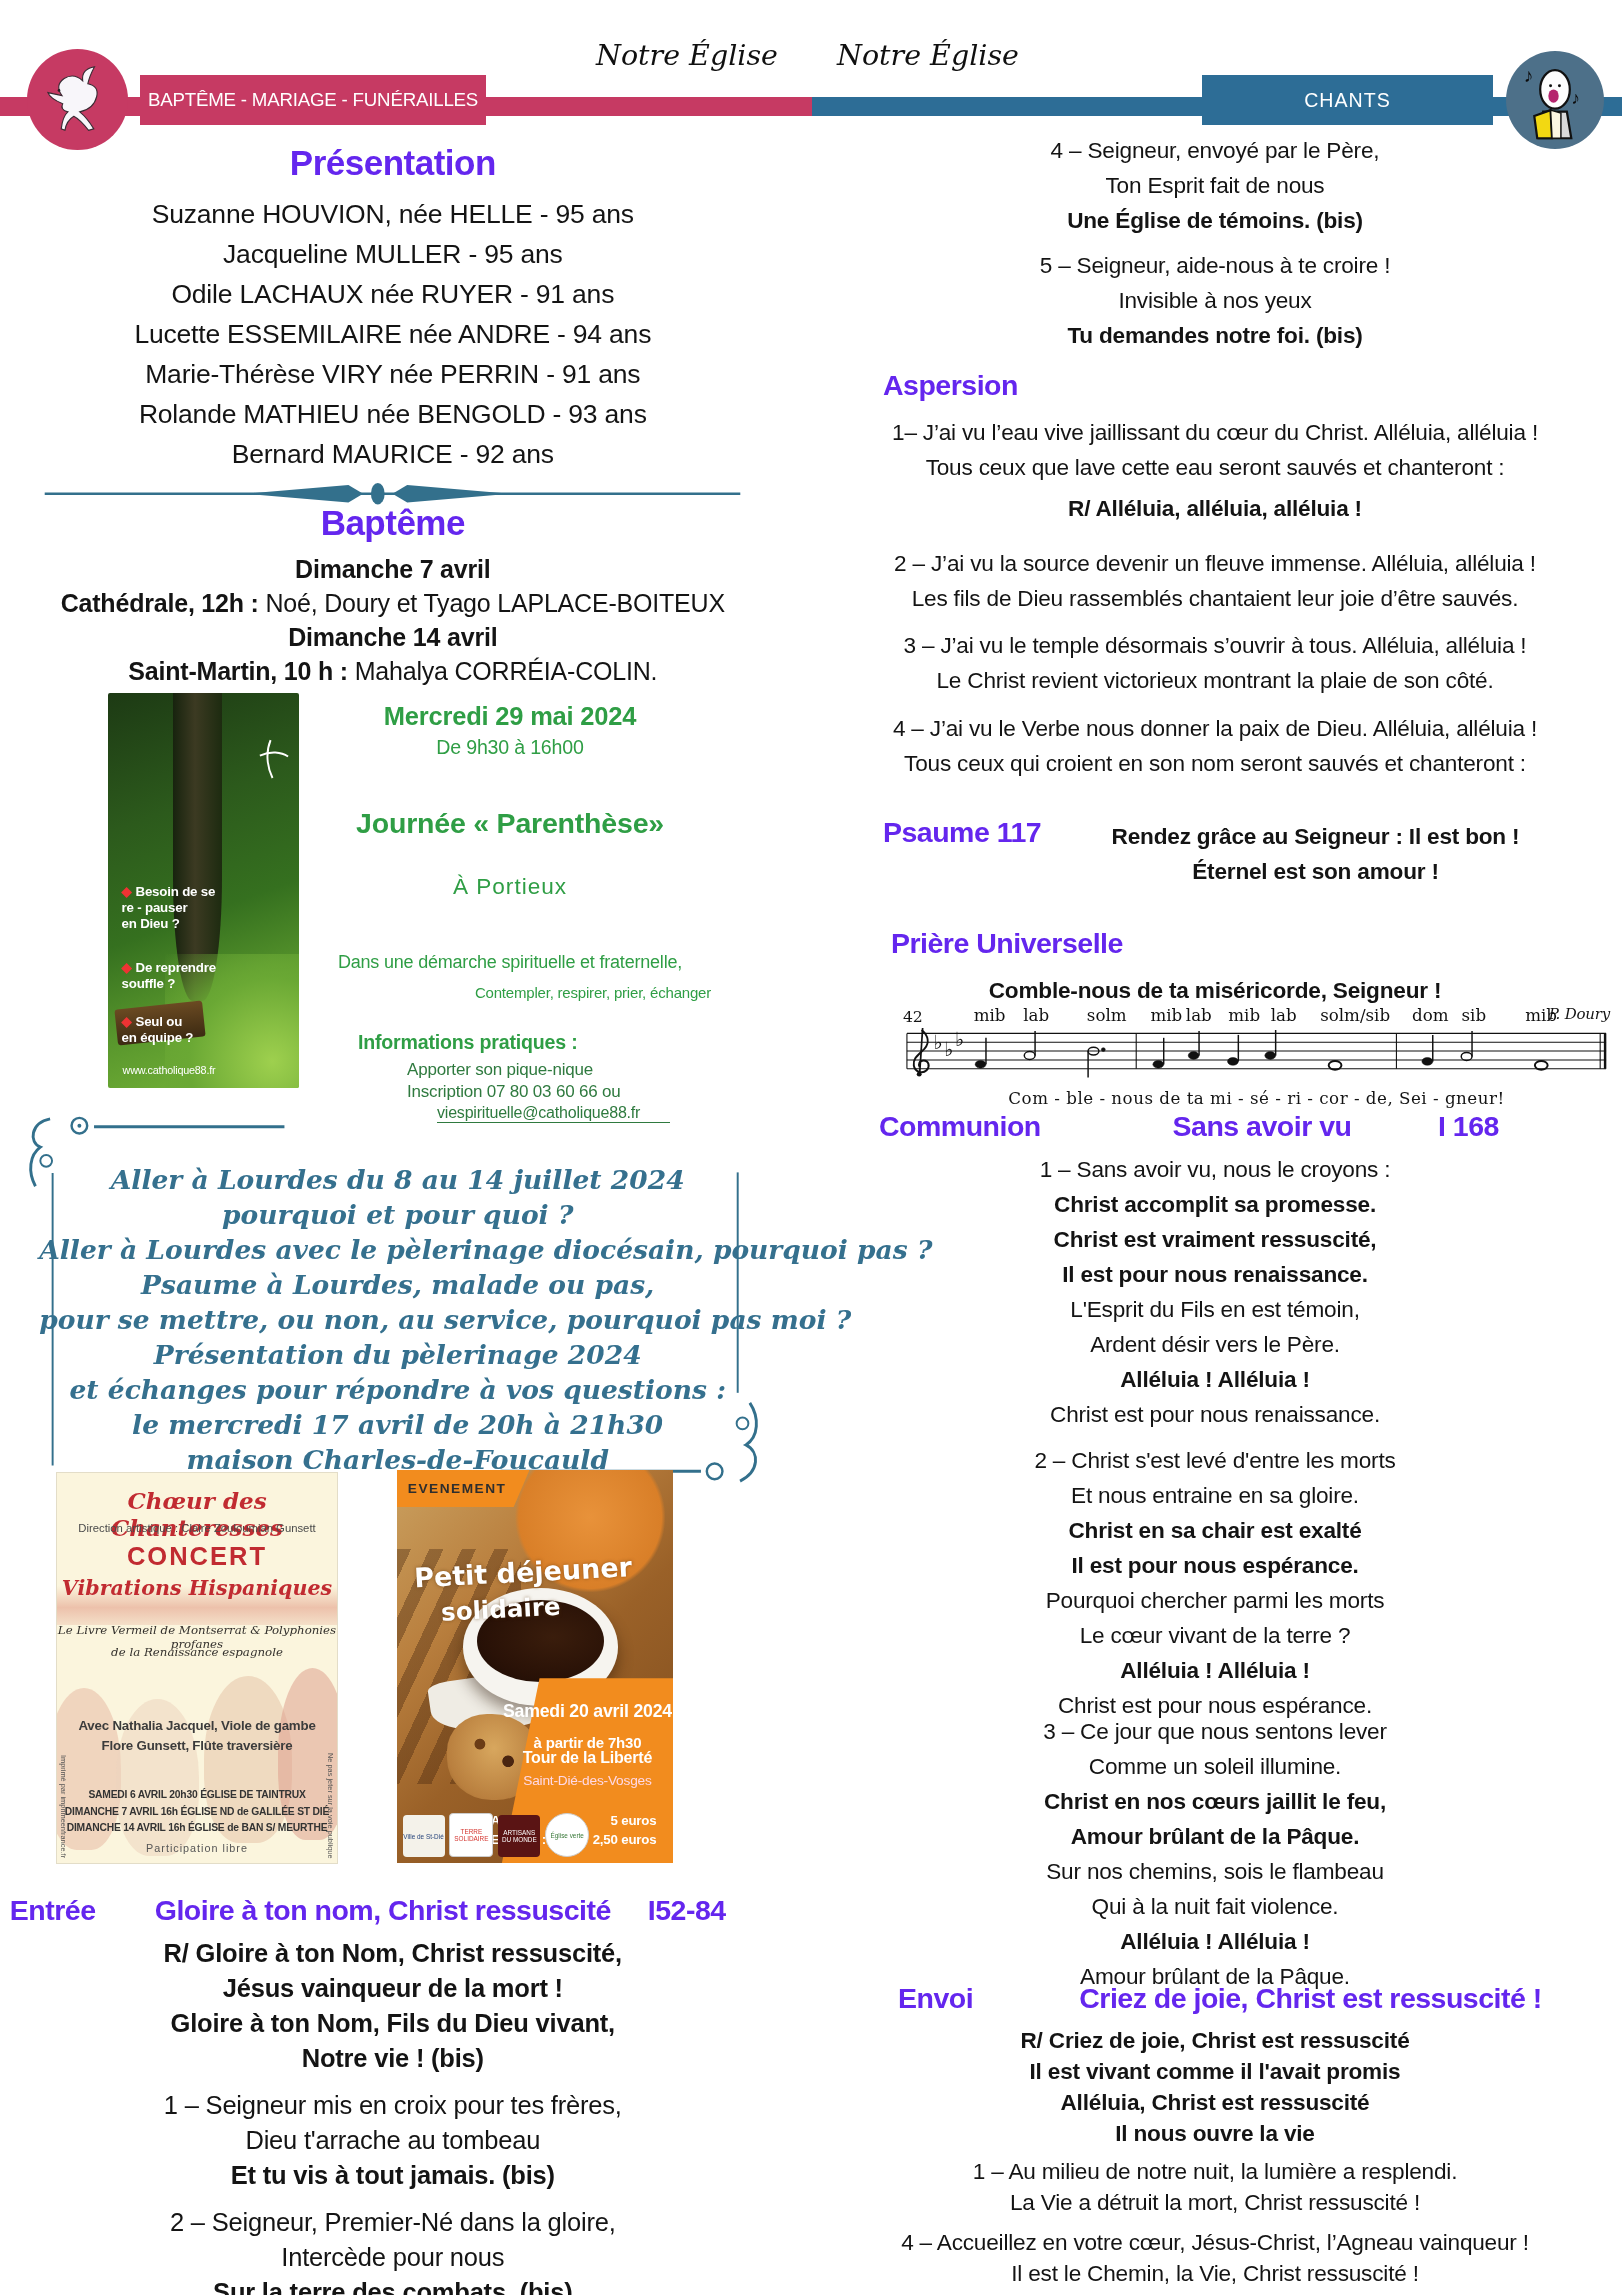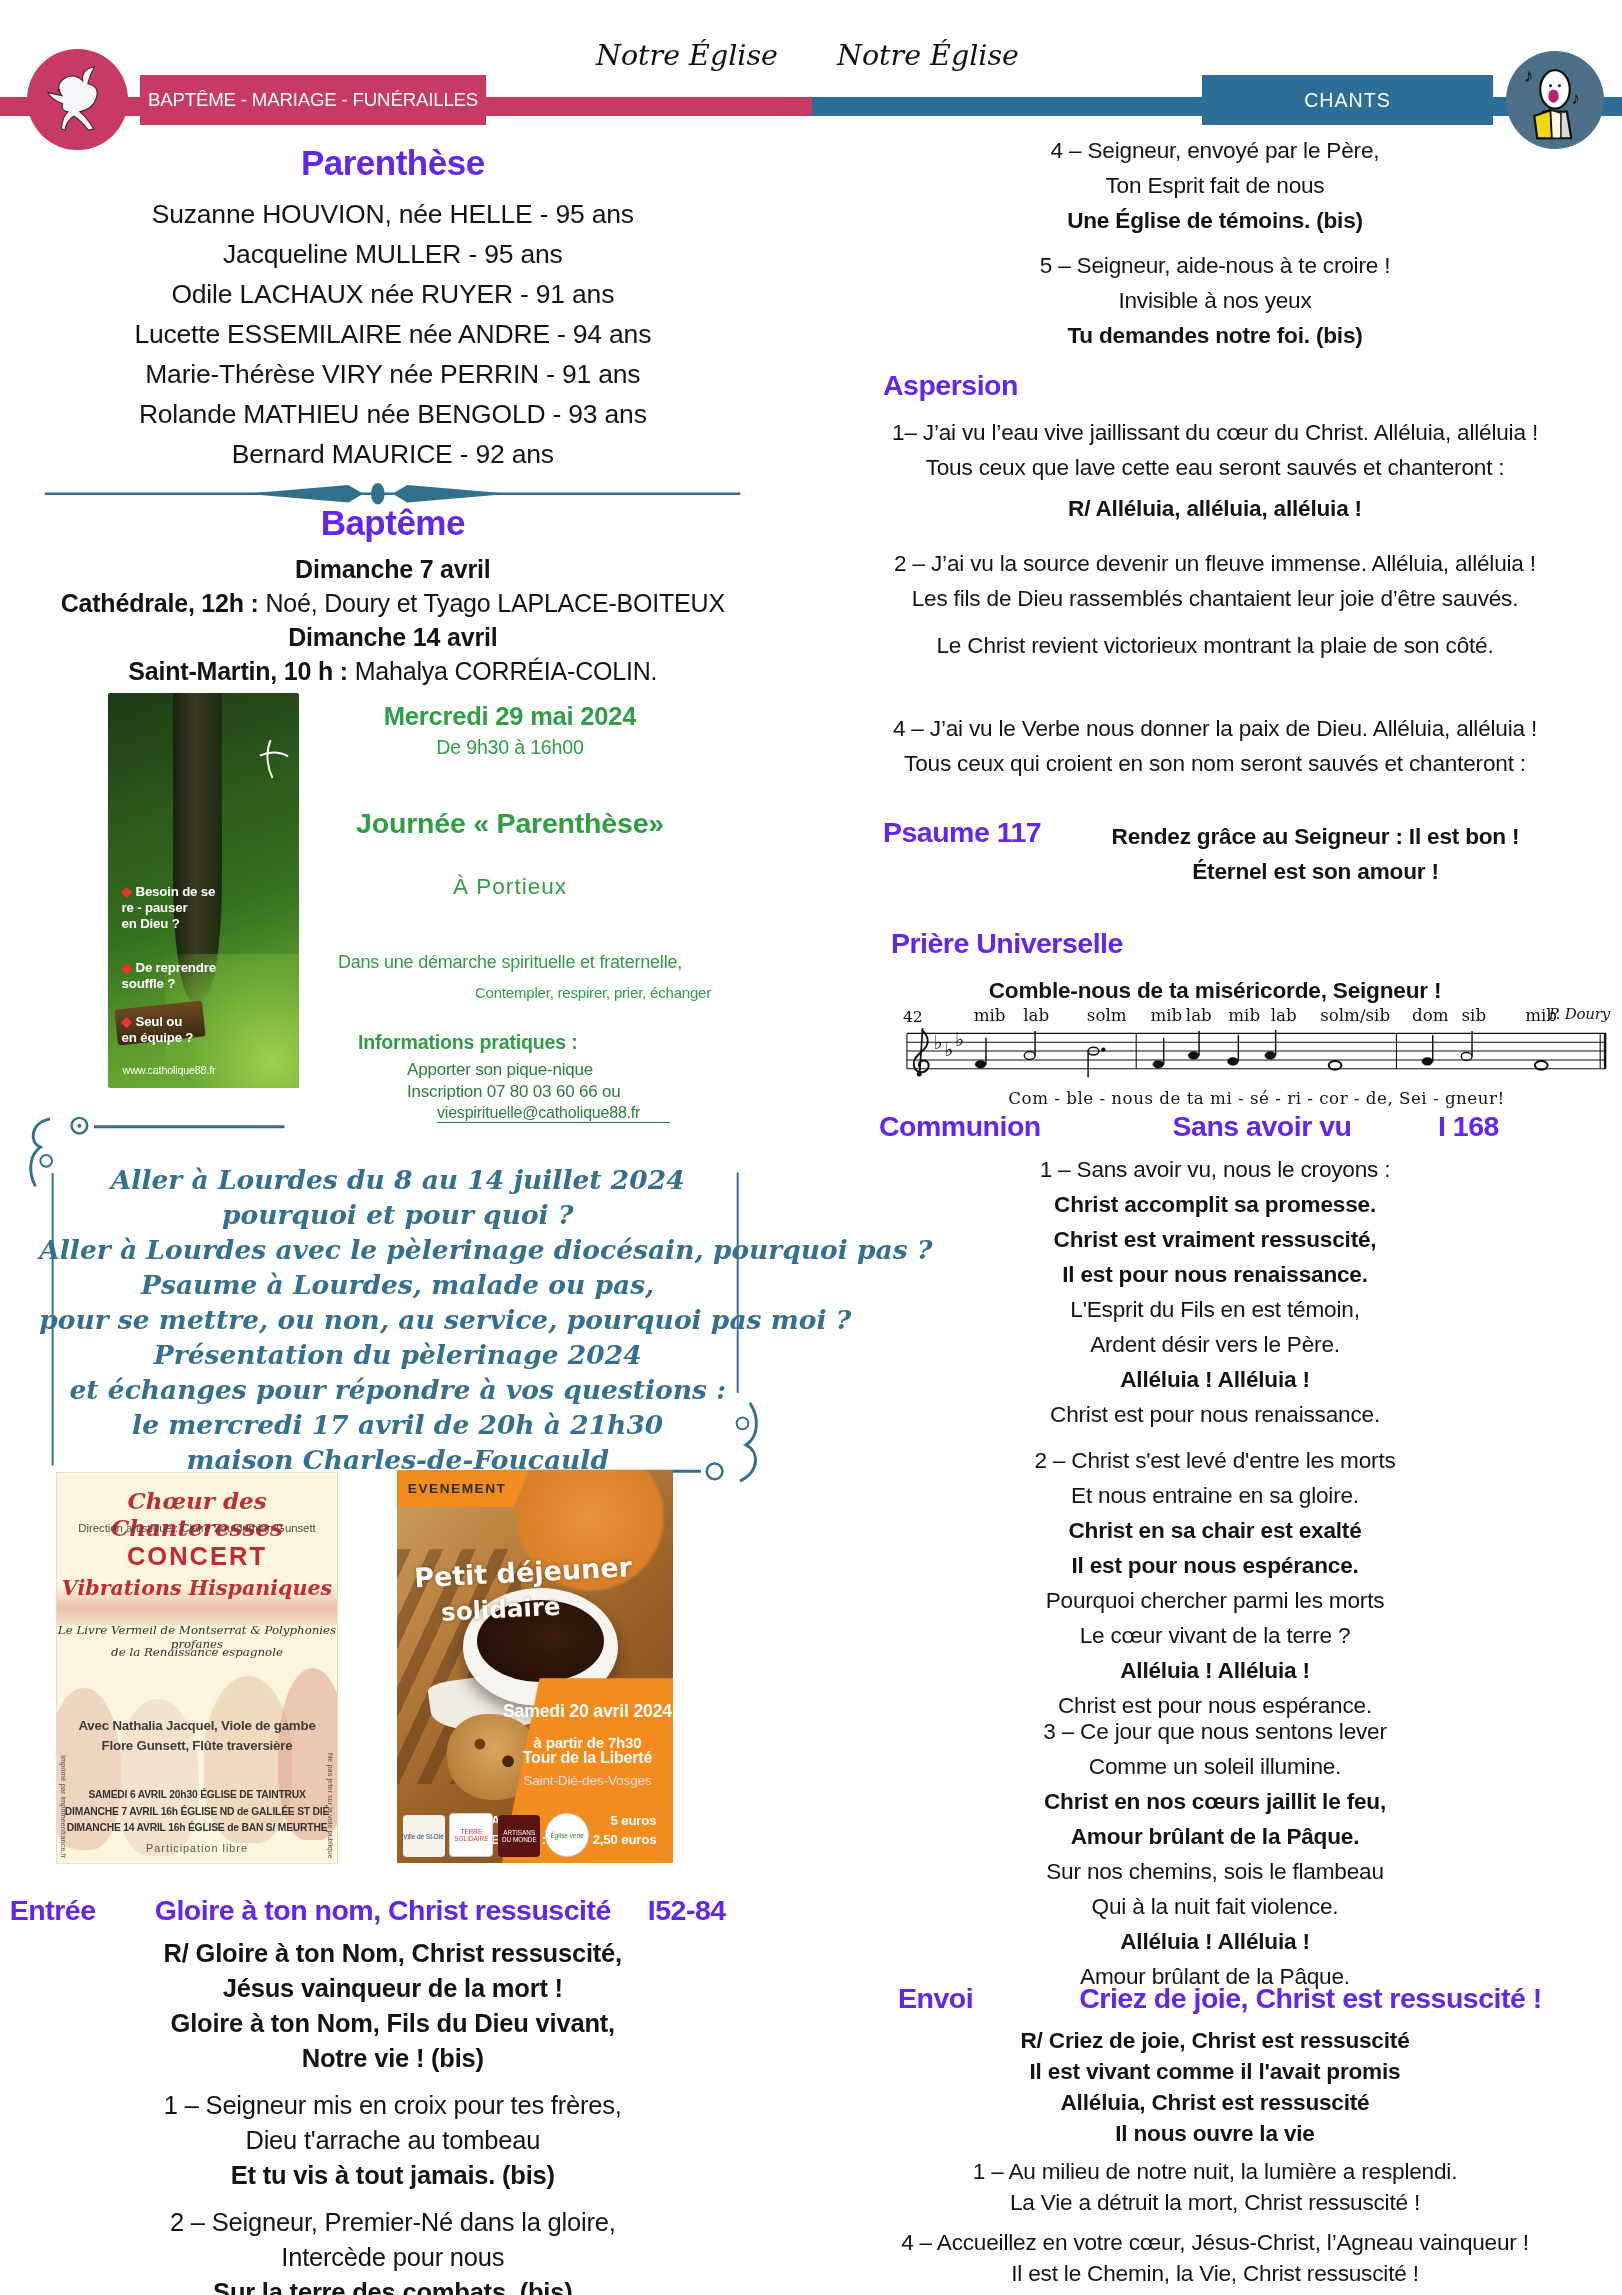--- a/index.html
+++ b/index.html
@@ -126,21 +126,21 @@
       <ellipse cx="50" cy="38" rx="20" ry="26" fill="#fdfdfd" stroke="#111" stroke-width="3"></ellipse>
       <circle cx="44" cy="33" r="2" fill="#111"></circle>
       <circle cx="56" cy="33" r="2" fill="#111"></circle>
       <ellipse cx="48" cy="47" rx="7" ry="9" fill="#b5256e"></ellipse>
       <path d="M34 68 L66 68 L72 104 L28 104 Z" fill="#d9d9d9" stroke="#111" stroke-width="3"></path>
       <path d="M22 74 L44 66 L46 104 L26 104 Z" fill="#f2d812" stroke="#111" stroke-width="3"></path>
       <path d="M44 66 L58 70 L58 104 L46 104 Z" fill="#fcf6e2" stroke="#111" stroke-width="2"></path>
     </svg>
   </div>
 
-  <div class="abs pl h-main center" style="left:9.8px;top:143px;width:766px;">Parenthèse</div>
+  <div class="abs pl h-main center" style="left:9.8px;top:143px;width:766px;">Présentation</div>
 
   <div class="abs center names" style="left:9.8px;top:194px;width:766px;">
       <div class="line">Suzanne HOUVION, née HELLE - 95 ans</div>
       <div class="line">Jacqueline MULLER - 95 ans</div>
       <div class="line">Odile LACHAUX née RUYER - 91 ans</div>
       <div class="line">Lucette ESSEMILAIRE née ANDRE - 94 ans</div>
       <div class="line">Marie-Thérèse VIRY née PERRIN - 91 ans</div>
       <div class="line">Rolande MATHIEU née BENGOLD - 93 ans</div>
       <div class="line">Bernard MAURICE - 92 ans</div>
     </div>
@@ -327,20 +327,21 @@
   <div class="abs center body-r" style="left:815px;top:415px;width:800px;">
       <div class="line">1– J’ai vu l’eau vive jaillissant du cœur du Christ. Alléluia, alléluia !</div>
       <div class="line">Tous ceux que lave cette eau seront sauvés et chanteront :</div>
     </div>
   <div class="abs center body-r b" style="left:815px;top:491px;width:800px;">R/ Alléluia, alléluia, alléluia !</div>
   <div class="abs center body-r" style="left:815px;top:546px;width:800px;">
       <div class="line">2 – J’ai vu la source devenir un fleuve immense. Alléluia, alléluia !</div>
       <div class="line">Les fils de Dieu rassemblés chantaient leur joie d’être sauvés.</div>
     </div>
   <div class="abs center body-r" style="left:815px;top:628px;width:800px;">
+      <div class="line">3 – J’ai vu le temple désormais s’ouvrir à tous. Alléluia, alléluia !</div>
       <div class="line">Le Christ revient victorieux montrant la plaie de son côté.</div>
     </div>
   <div class="abs center body-r" style="left:815px;top:711px;width:800px;">
       <div class="line">4 – J’ai vu le Verbe nous donner la paix de Dieu. Alléluia, alléluia !</div>
       <div class="line">Tous ceux qui croient en son nom seront sauvés et chanteront :</div>
     </div>
 
   <div class="abs pl h-side" style="left:883px;top:816px;">Psaume 117</div>
   <div class="abs center body-r b" style="left:1021px;top:819px;width:589px;line-height:35px;">
     <div class="line">Rendez grâce au Seigneur : Il est bon !</div>

